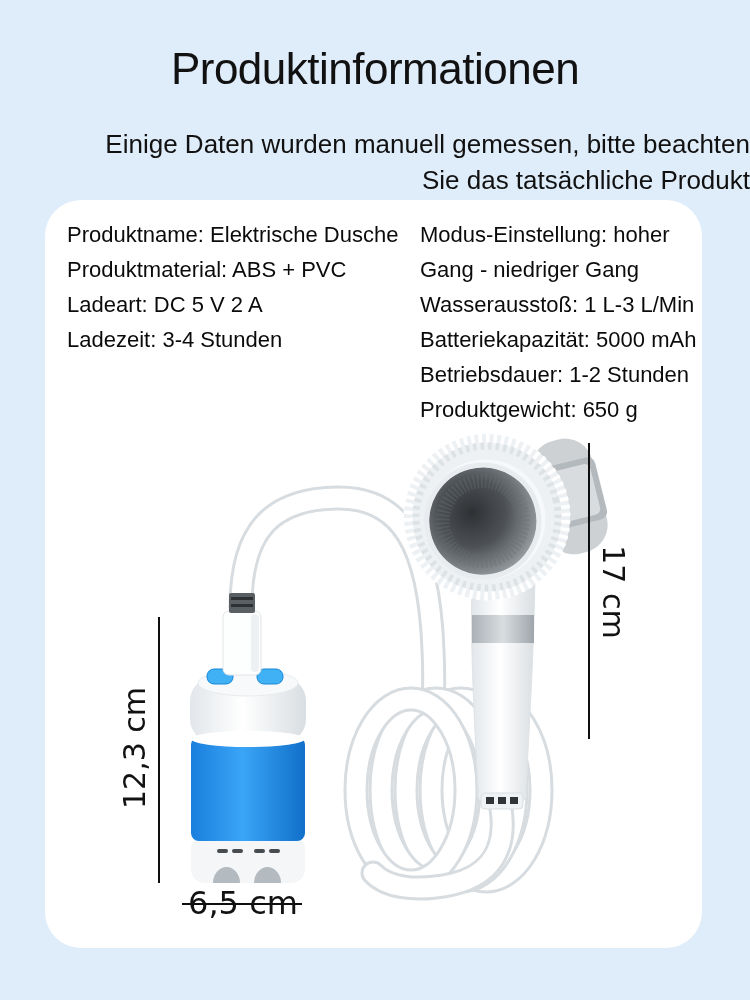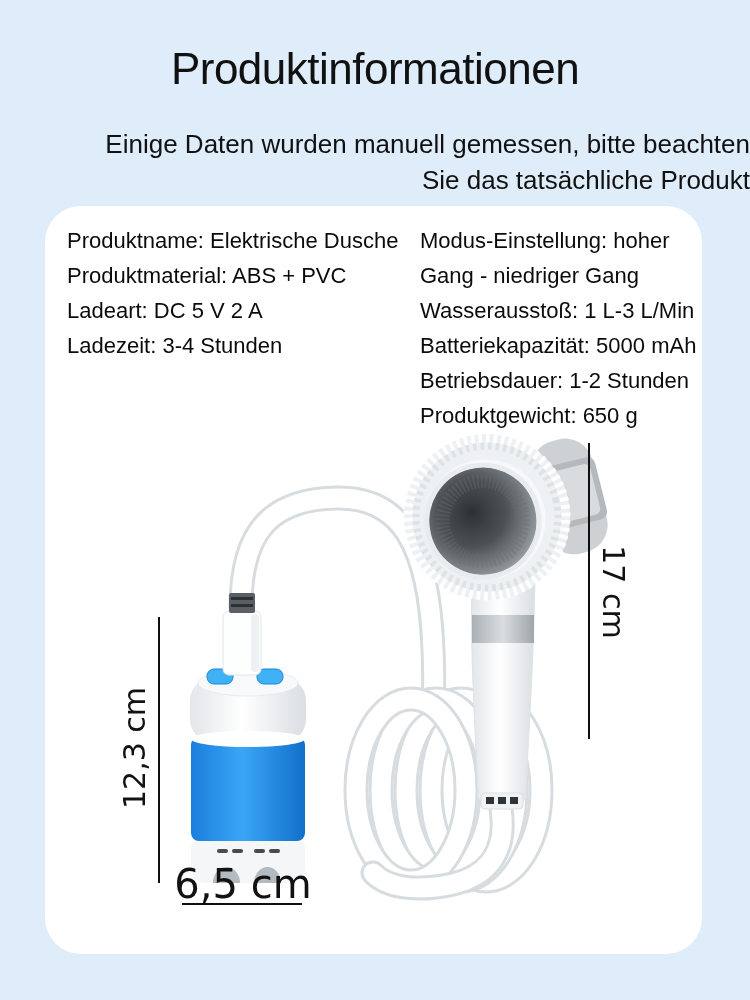--- a/index.html
+++ b/index.html
@@ -18,21 +18,21 @@
   .page{position:absolute;inset:0;width:750px;height:1000px;}
   .title{
     position:absolute;left:0;top:44px;width:750px;
     text-align:center;font-size:44px;font-weight:normal;letter-spacing:-.5px;
   }
   .subtitle{
     position:absolute;left:0;top:86px;width:750px;
     text-align:right;font-size:26px;line-height:36px;margin-top:40px;
   }
   .card{
-    position:absolute;left:45px;top:206px;width:657px;height:748px;
+    position:absolute;left:45px;top:200px;width:657px;height:748px;
     background:var(--card);border-radius:36px;
   }
   .spec-col{
     position:absolute;top:17px;font-size:22px;line-height:35px;color:#0b0b0b;
   }
   .spec-col.left{left:22px;width:348px;}
   .spec-col.right{left:375px;width:292px;}
   .spec-item{white-space:normal;}
   .figure-svg{position:absolute;left:45px;top:425px;}
   .dim-line{position:absolute;background:#0f0f0f;}
@@ -172,15 +172,15 @@
     </g>
   </svg>
 
   <div class="dim-line v" style="left:588px;top:443px;height:296px;"></div>
   <div class="dim-label rot-cw" style="left:533px;top:574px;width:160px;height:36px;">17 cm</div>
 
   <div class="dim-line v" style="left:158px;top:617px;height:266px;"></div>
   <div class="dim-label rot-ccw" style="left:26px;top:729px;width:220px;height:38px;">12,3 cm</div>
 
   <div class="dim-line h" style="left:182px;top:903px;width:120px;"></div>
-  <div class="dim-label" style="left:163px;top:861px;width:160px;font-size:40px;">6,5 cm</div>
+  <div class="dim-label" style="left:163px;top:884px;width:160px;font-size:32px;">6,5 cm</div>
 
 </div>
 
 </body></html>

